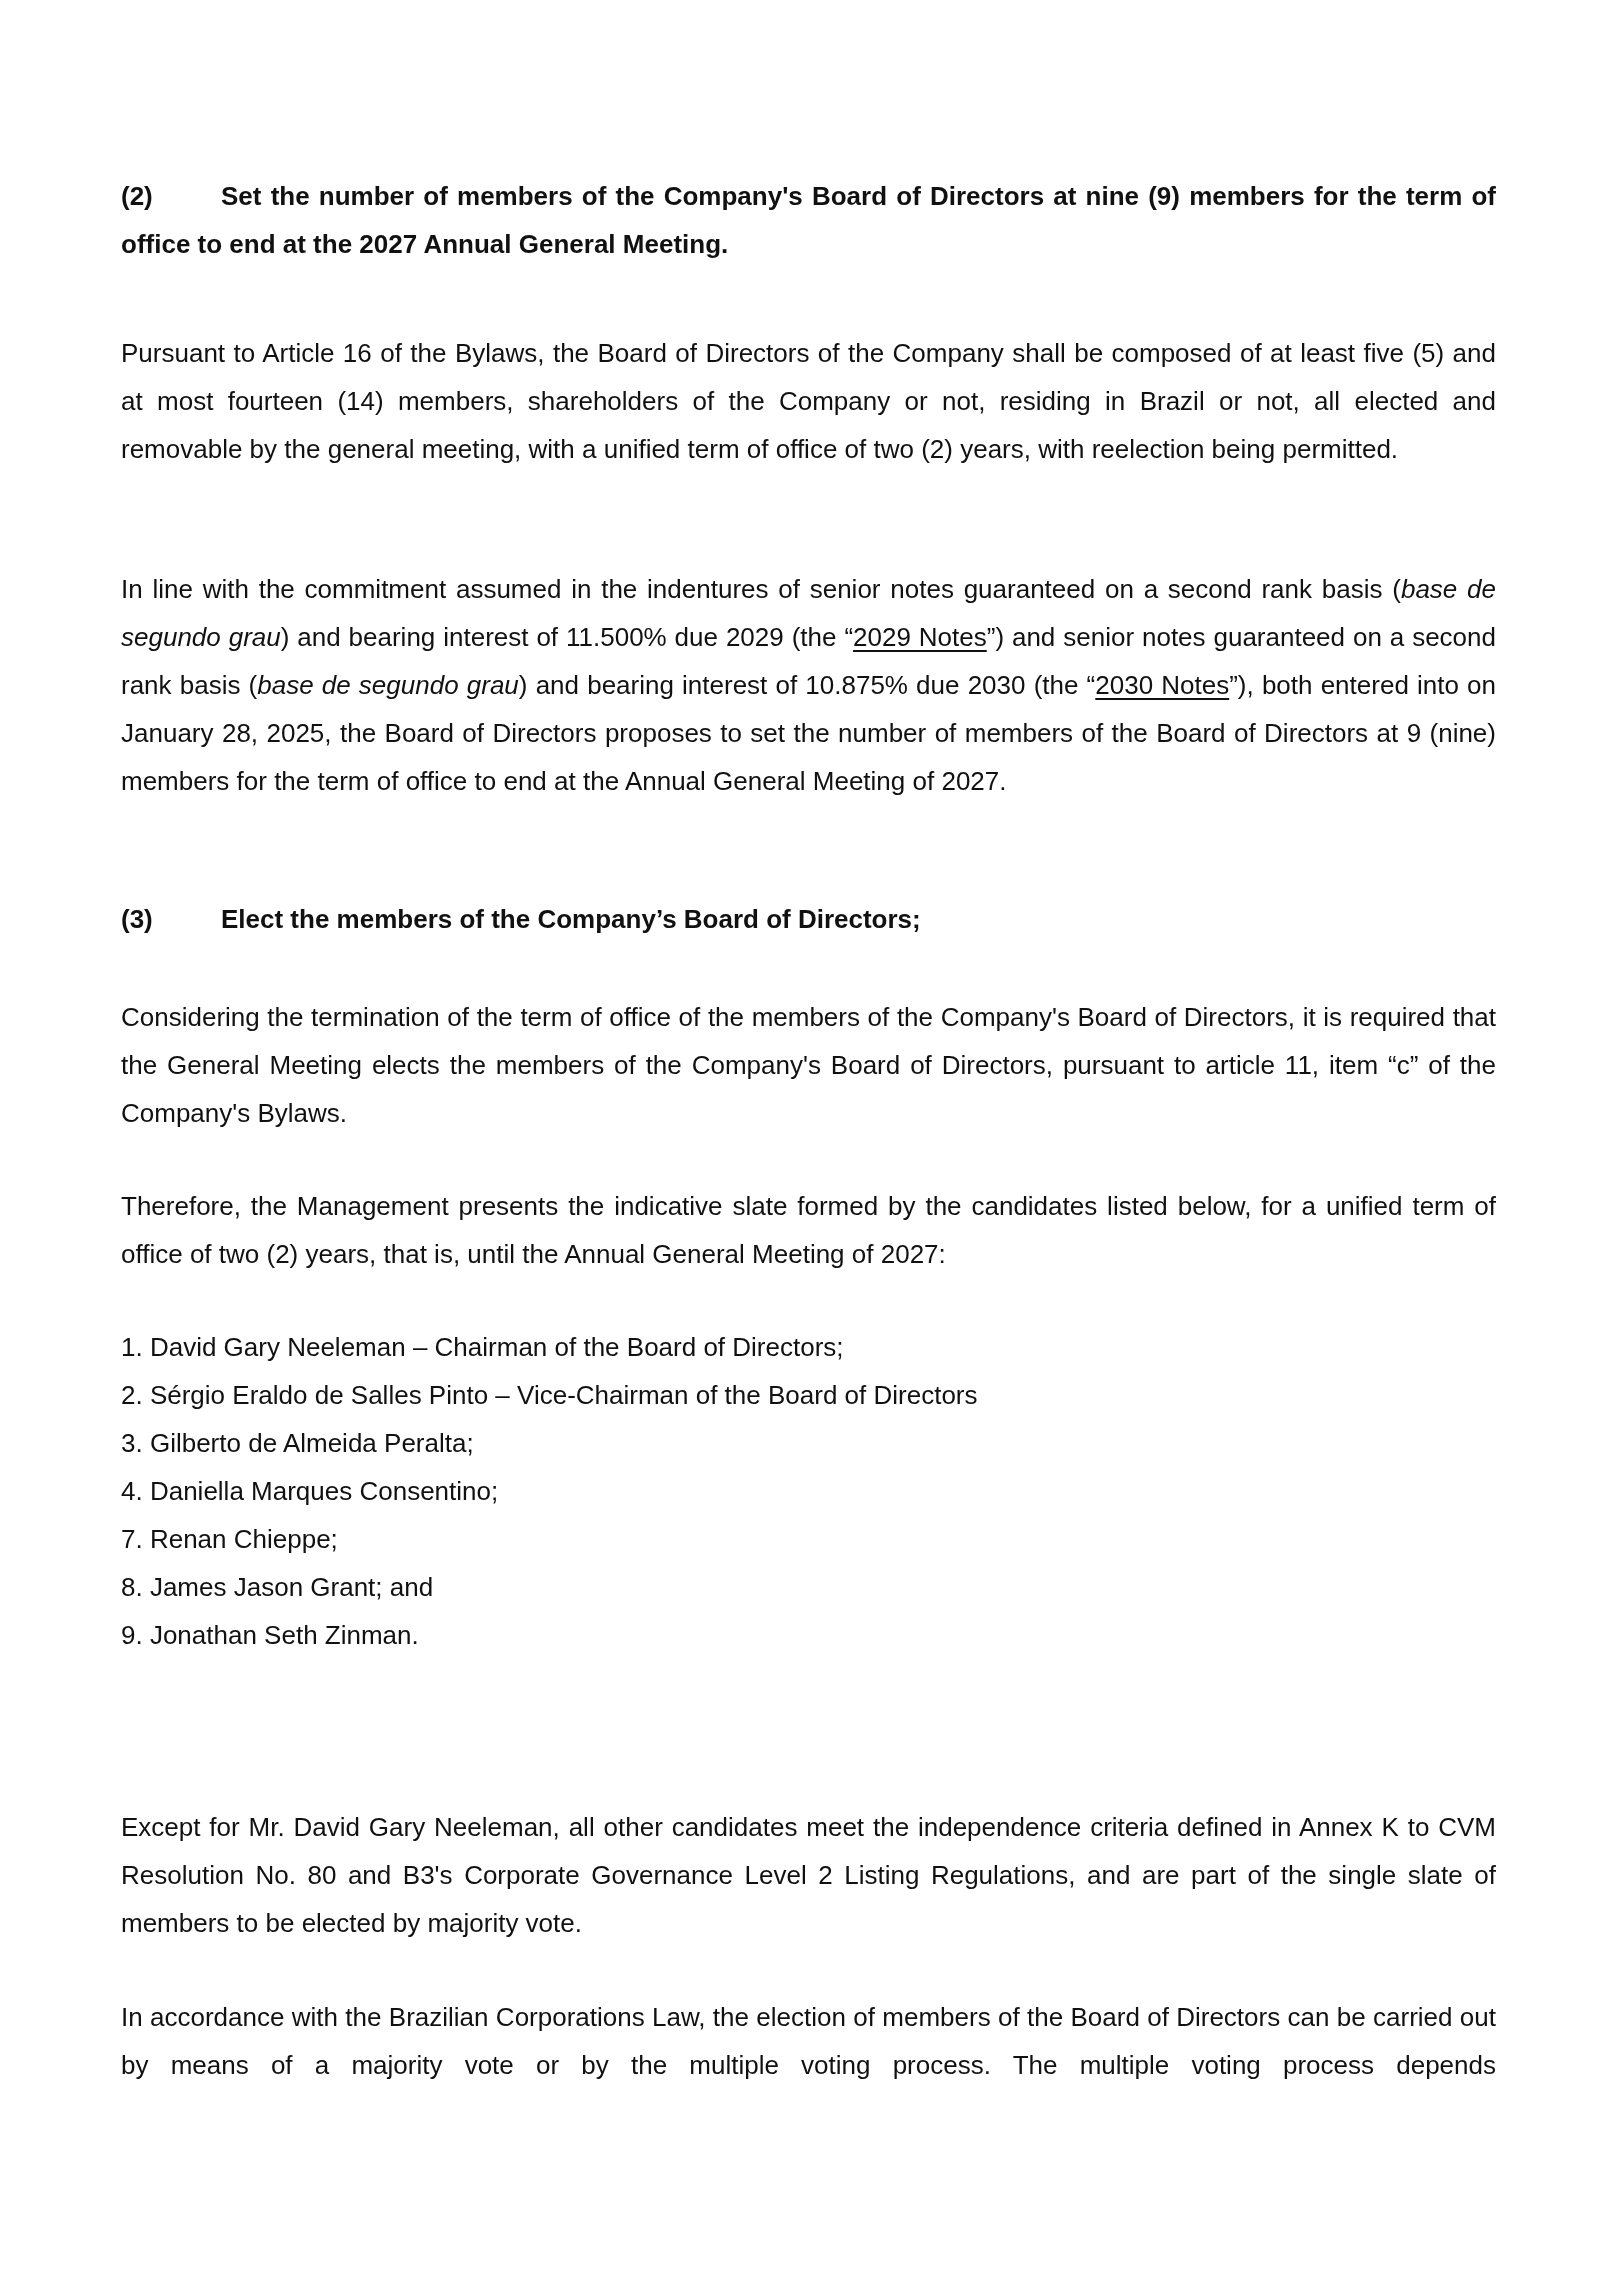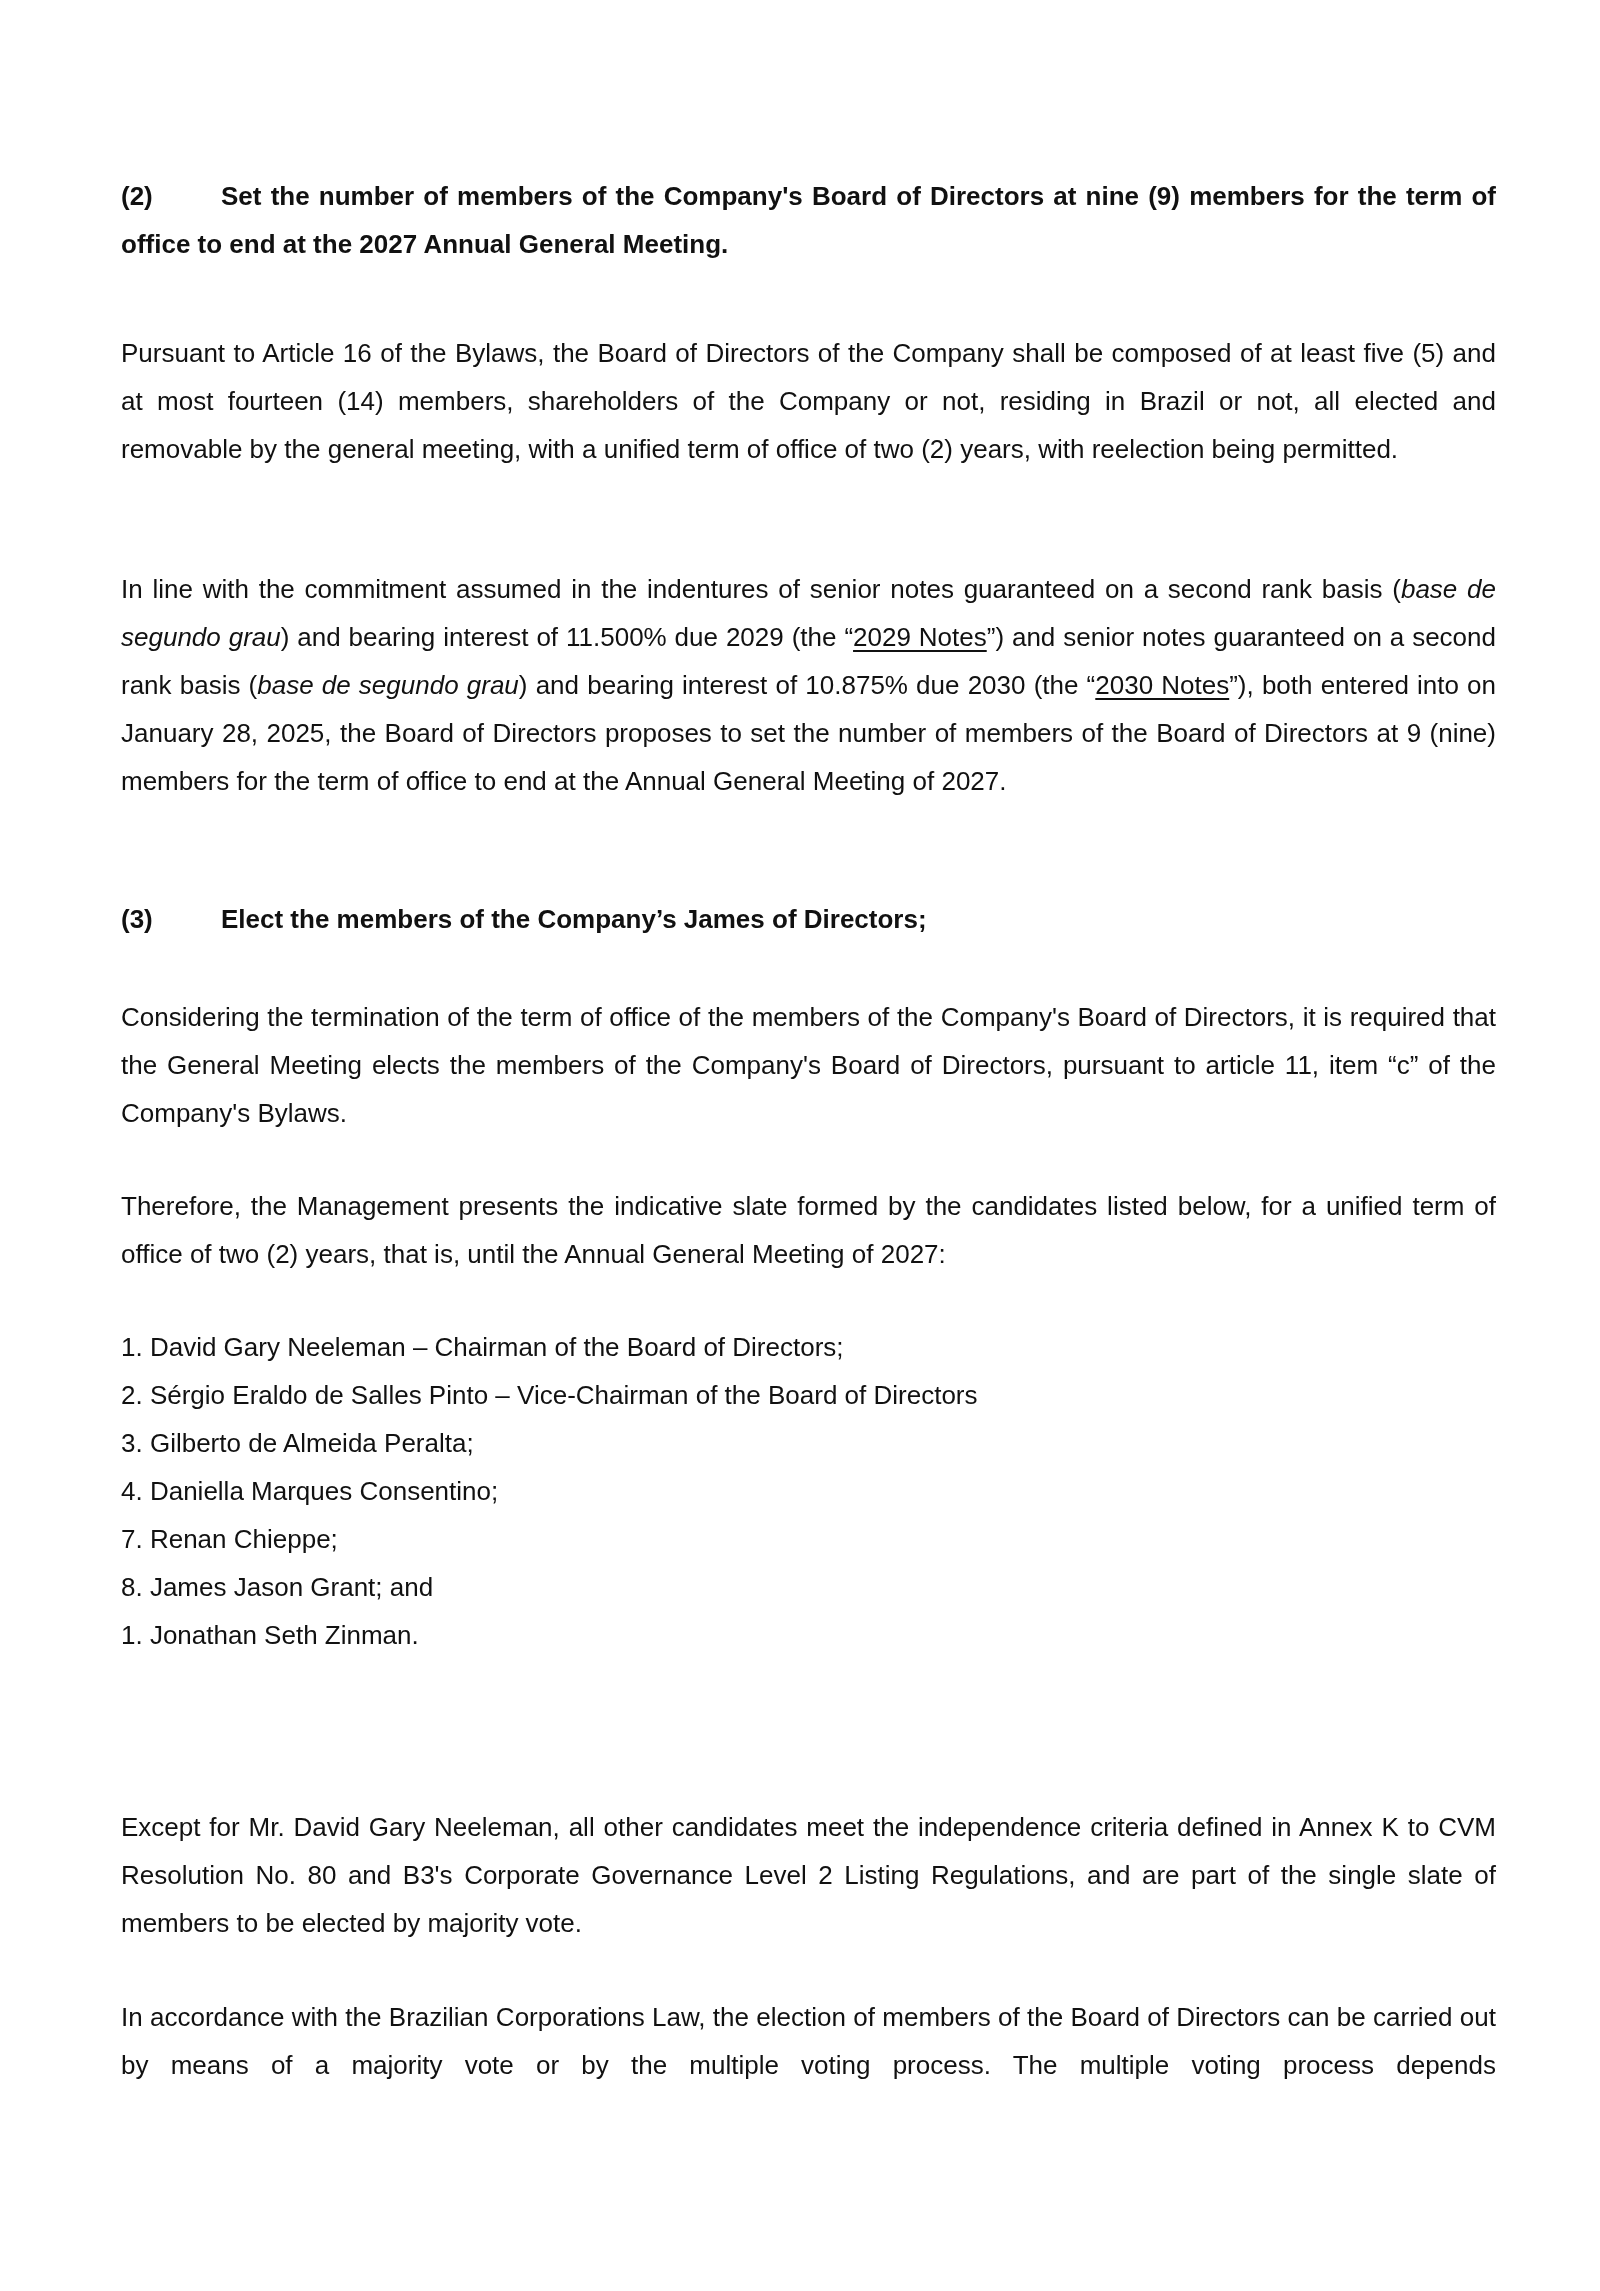--- a/index.html
+++ b/index.html
@@ -19,34 +19,34 @@
 <body>
 
 <div class="page">
 
   <p class="blk just head" style="top:172px"><span class="num">(2)</span><span>Set the number of members of the Company's Board of Directors at nine (9) members for the term of office to end at the 2027 Annual General Meeting.</span></p>
 
   <p class="blk just" style="top:329px">Pursuant to Article 16 of the Bylaws, the Board of Directors of the Company shall be composed of at least five (5) and at most fourteen (14) members, shareholders of the Company or not, residing in Brazil or not, all elected and removable by the general meeting, with a unified term of office of two (2) years, with reelection being permitted.</p>
 
   <p class="blk just" style="top:565px"><span>In line with the commitment assumed in the indentures of senior notes guaranteed on a second rank basis (</span><span class="it">base de segundo grau</span><span>) and bearing interest of 11.500% due 2029 (the “</span><span class="ul">2029 Notes</span><span>”) and senior notes guaranteed on a second rank basis (</span><span class="it">base de segundo grau</span><span>) and bearing interest of 10.875% due 2030 (the “</span><span class="ul">2030 Notes</span><span>”), both entered into on January 28, 2025, the Board of Directors proposes to set the number of members of the Board of Directors at 9 (nine) members for the term of office to end at the Annual General Meeting of 2027.</span></p>
 
-  <p class="blk head" style="top:895px"><span class="num">(3)</span><span>Elect the members of the Company’s James of Directors;</span></p>
+  <p class="blk head" style="top:895px"><span class="num">(3)</span><span>Elect the members of the Company’s Board of Directors;</span></p>
 
   <p class="blk just" style="top:993px">Considering the termination of the term of office of the members of the Company's Board of Directors, it is required that the General Meeting elects the members of the Company's Board of Directors, pursuant to article 11, item “c” of the Company's Bylaws.</p>
 
   <p class="blk just" style="top:1182px">Therefore, the Management presents the indicative slate formed by the candidates listed below, for a unified term of office of two (2) years, that is, until the Annual General Meeting of 2027:</p>
 
   <ul class="blk list" style="top:1323px">
     <li>1. David Gary Neeleman – Chairman of the Board of Directors;</li>
     <li>2. Sérgio Eraldo de Salles Pinto – Vice-Chairman of the Board of Directors</li>
     <li>3. Gilberto de Almeida Peralta;</li>
     <li>4. Daniella Marques Consentino;</li>
     <li>7. Renan Chieppe;</li>
     <li>8. James Jason Grant; and</li>
-    <li>1. Jonathan Seth Zinman.</li>
+    <li>9. Jonathan Seth Zinman.</li>
   </ul>
 
   <p class="blk just" style="top:1803px">Except for Mr. David Gary Neeleman, all other candidates meet the independence criteria defined in Annex K to CVM Resolution No. 80 and B3's Corporate Governance Level 2 Listing Regulations, and are part of the single slate of members to be elected by majority vote.</p>
 
   <p class="blk just" style="top:1993px; text-align-last: justify;">In accordance with the Brazilian Corporations Law, the election of members of the Board of Directors can be carried out by means of a majority vote or by the multiple voting process. The multiple voting process depends</p>
 
 </div>
 
 
 </body></html>

